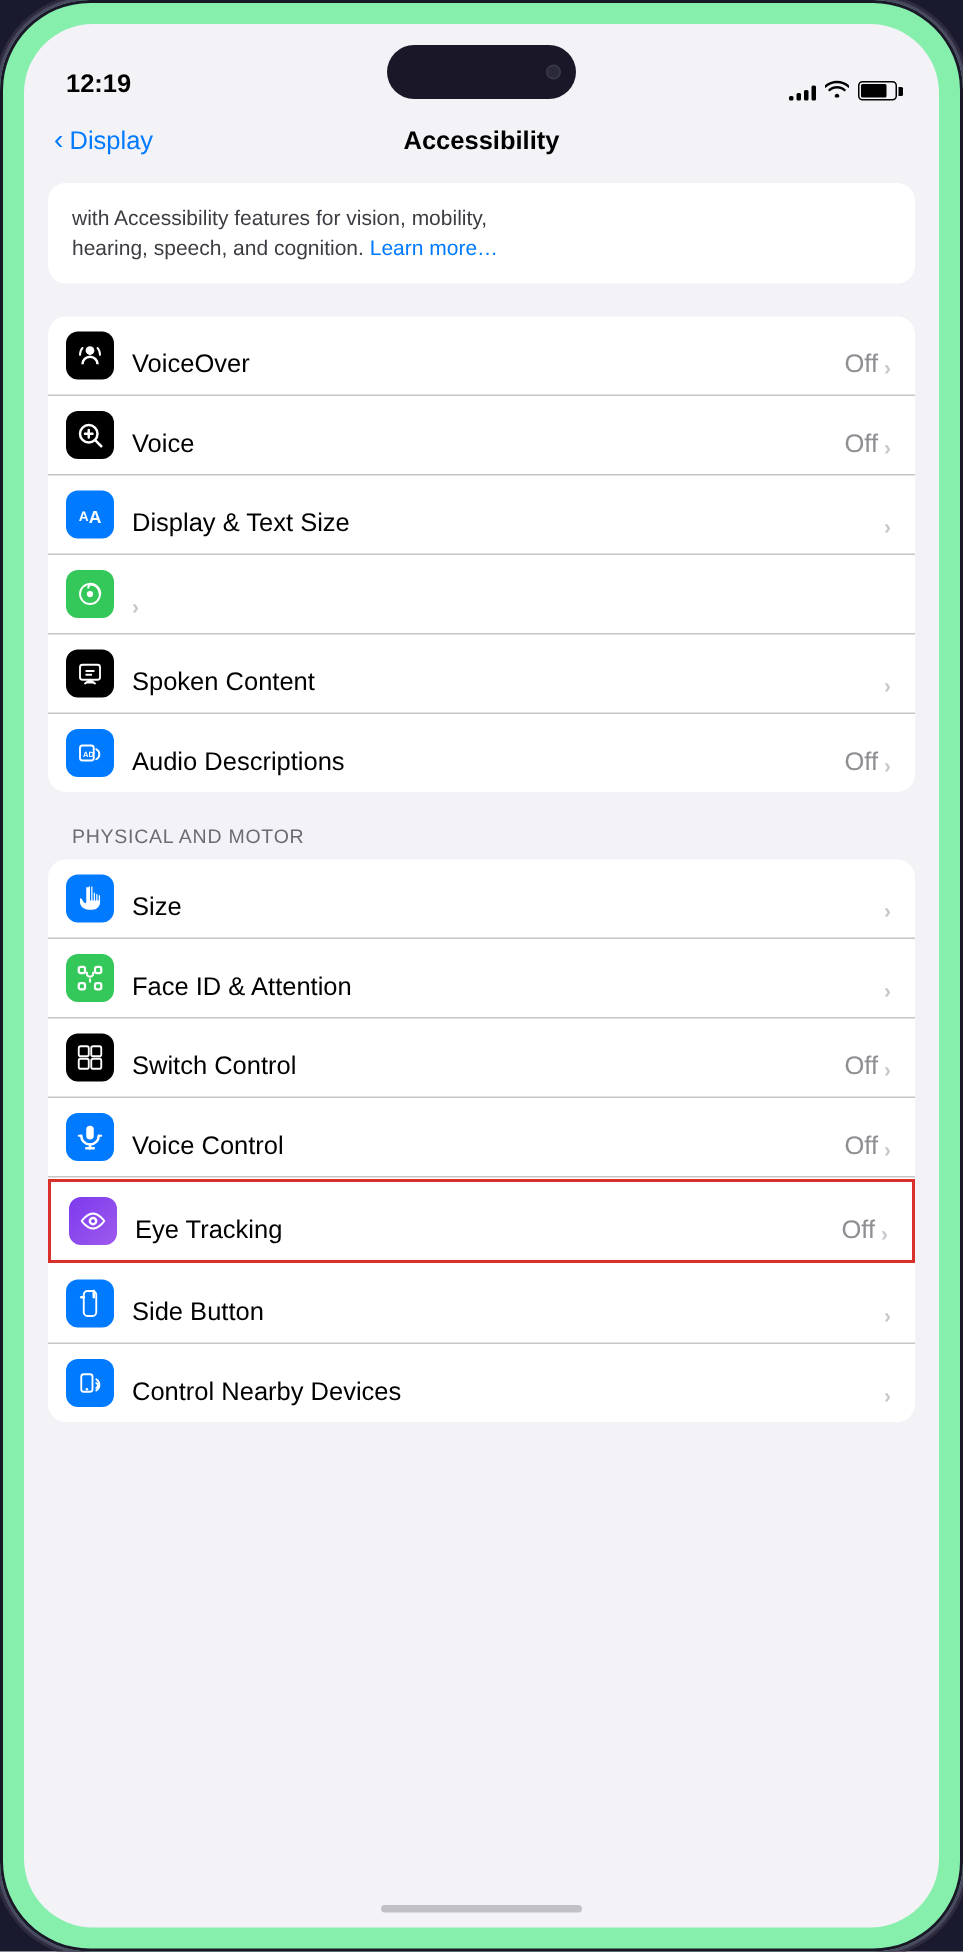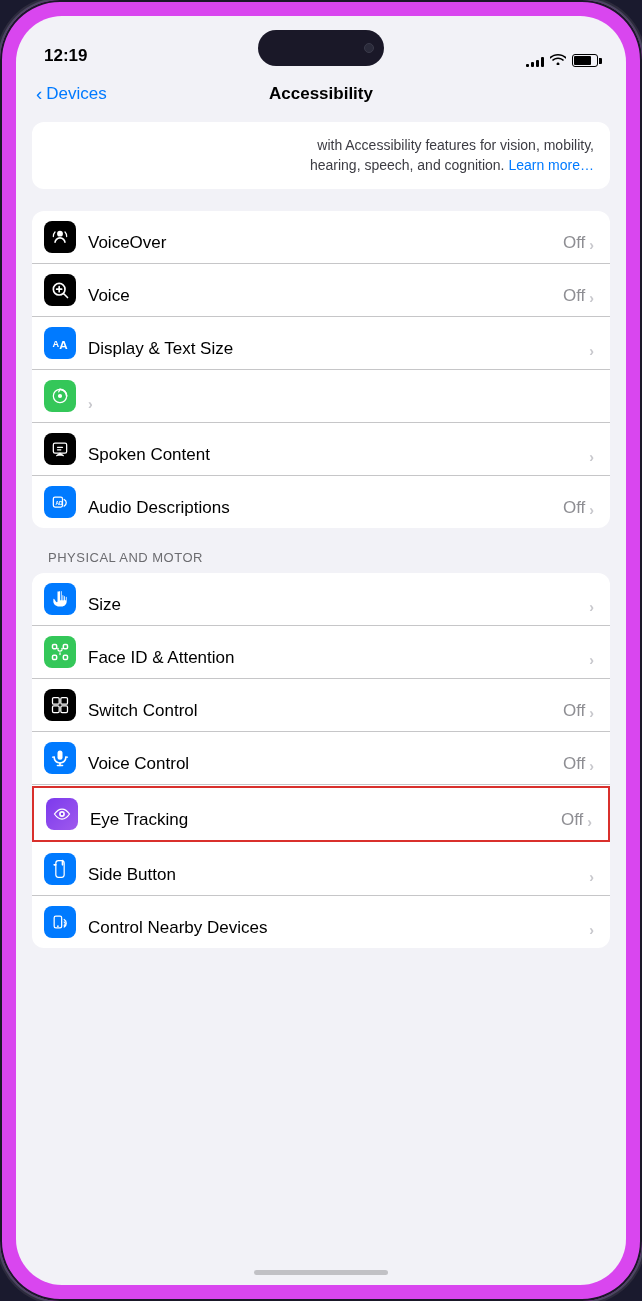--- a/index.html
+++ b/index.html
@@ -9,21 +9,21 @@
       display: flex;
       justify-content: center;
       align-items: center;
       min-height: 100vh;
       font-family: -apple-system, BlinkMacSystemFont, 'SF Pro Display', 'Helvetica Neue', sans-serif;
     }
 
     .phone-frame {
       width: 642px;
       height: 1301px;
-      background: #d946ef;
+      background: #86efac;
       border-radius: 60px;
       padding: 0;
       position: relative;
       box-shadow: 0 0 0 2px #4a4860, 0 0 0 4px #2d2b3d, inset 0 0 0 2px #1a1828;
       overflow: hidden;
     }
 
     .phone-screen {
       position: absolute;
       top: 16px;
@@ -187,21 +187,21 @@
     .info-section {
       background: white;
       margin: 8px 16px;
       border-radius: 12px;
       padding: 14px 16px;
     }
 
     .info-text {
       font-size: 14px;
       color: #3c3c43;
-      text-align: right;
+      text-align: left;
       line-height: 1.4;
     }
 
     .info-text .learn-more {
       color: #007aff;
     }
 
     
     .section-group {
       margin: 22px 16px 0;
@@ -314,21 +314,21 @@
             </span>
             <div class="battery-icon">
               <div class="battery-fill"></div>
             </div>
           </div>
         </div>
 
         <div class="nav-bar">
           <div class="nav-back">
             <span class="nav-back-chevron">‹</span>
-            <span>Devices</span>
+            <span>Display</span>
           </div>
           <span class="nav-title">Accessibility</span>
         </div>
 
         <div class="info-section">
           <div class="info-text">
             with Accessibility features for vision, mobility,<br>hearing, speech, and cognition. <span class="learn-more">Learn more…</span>
           </div>
         </div>
 

